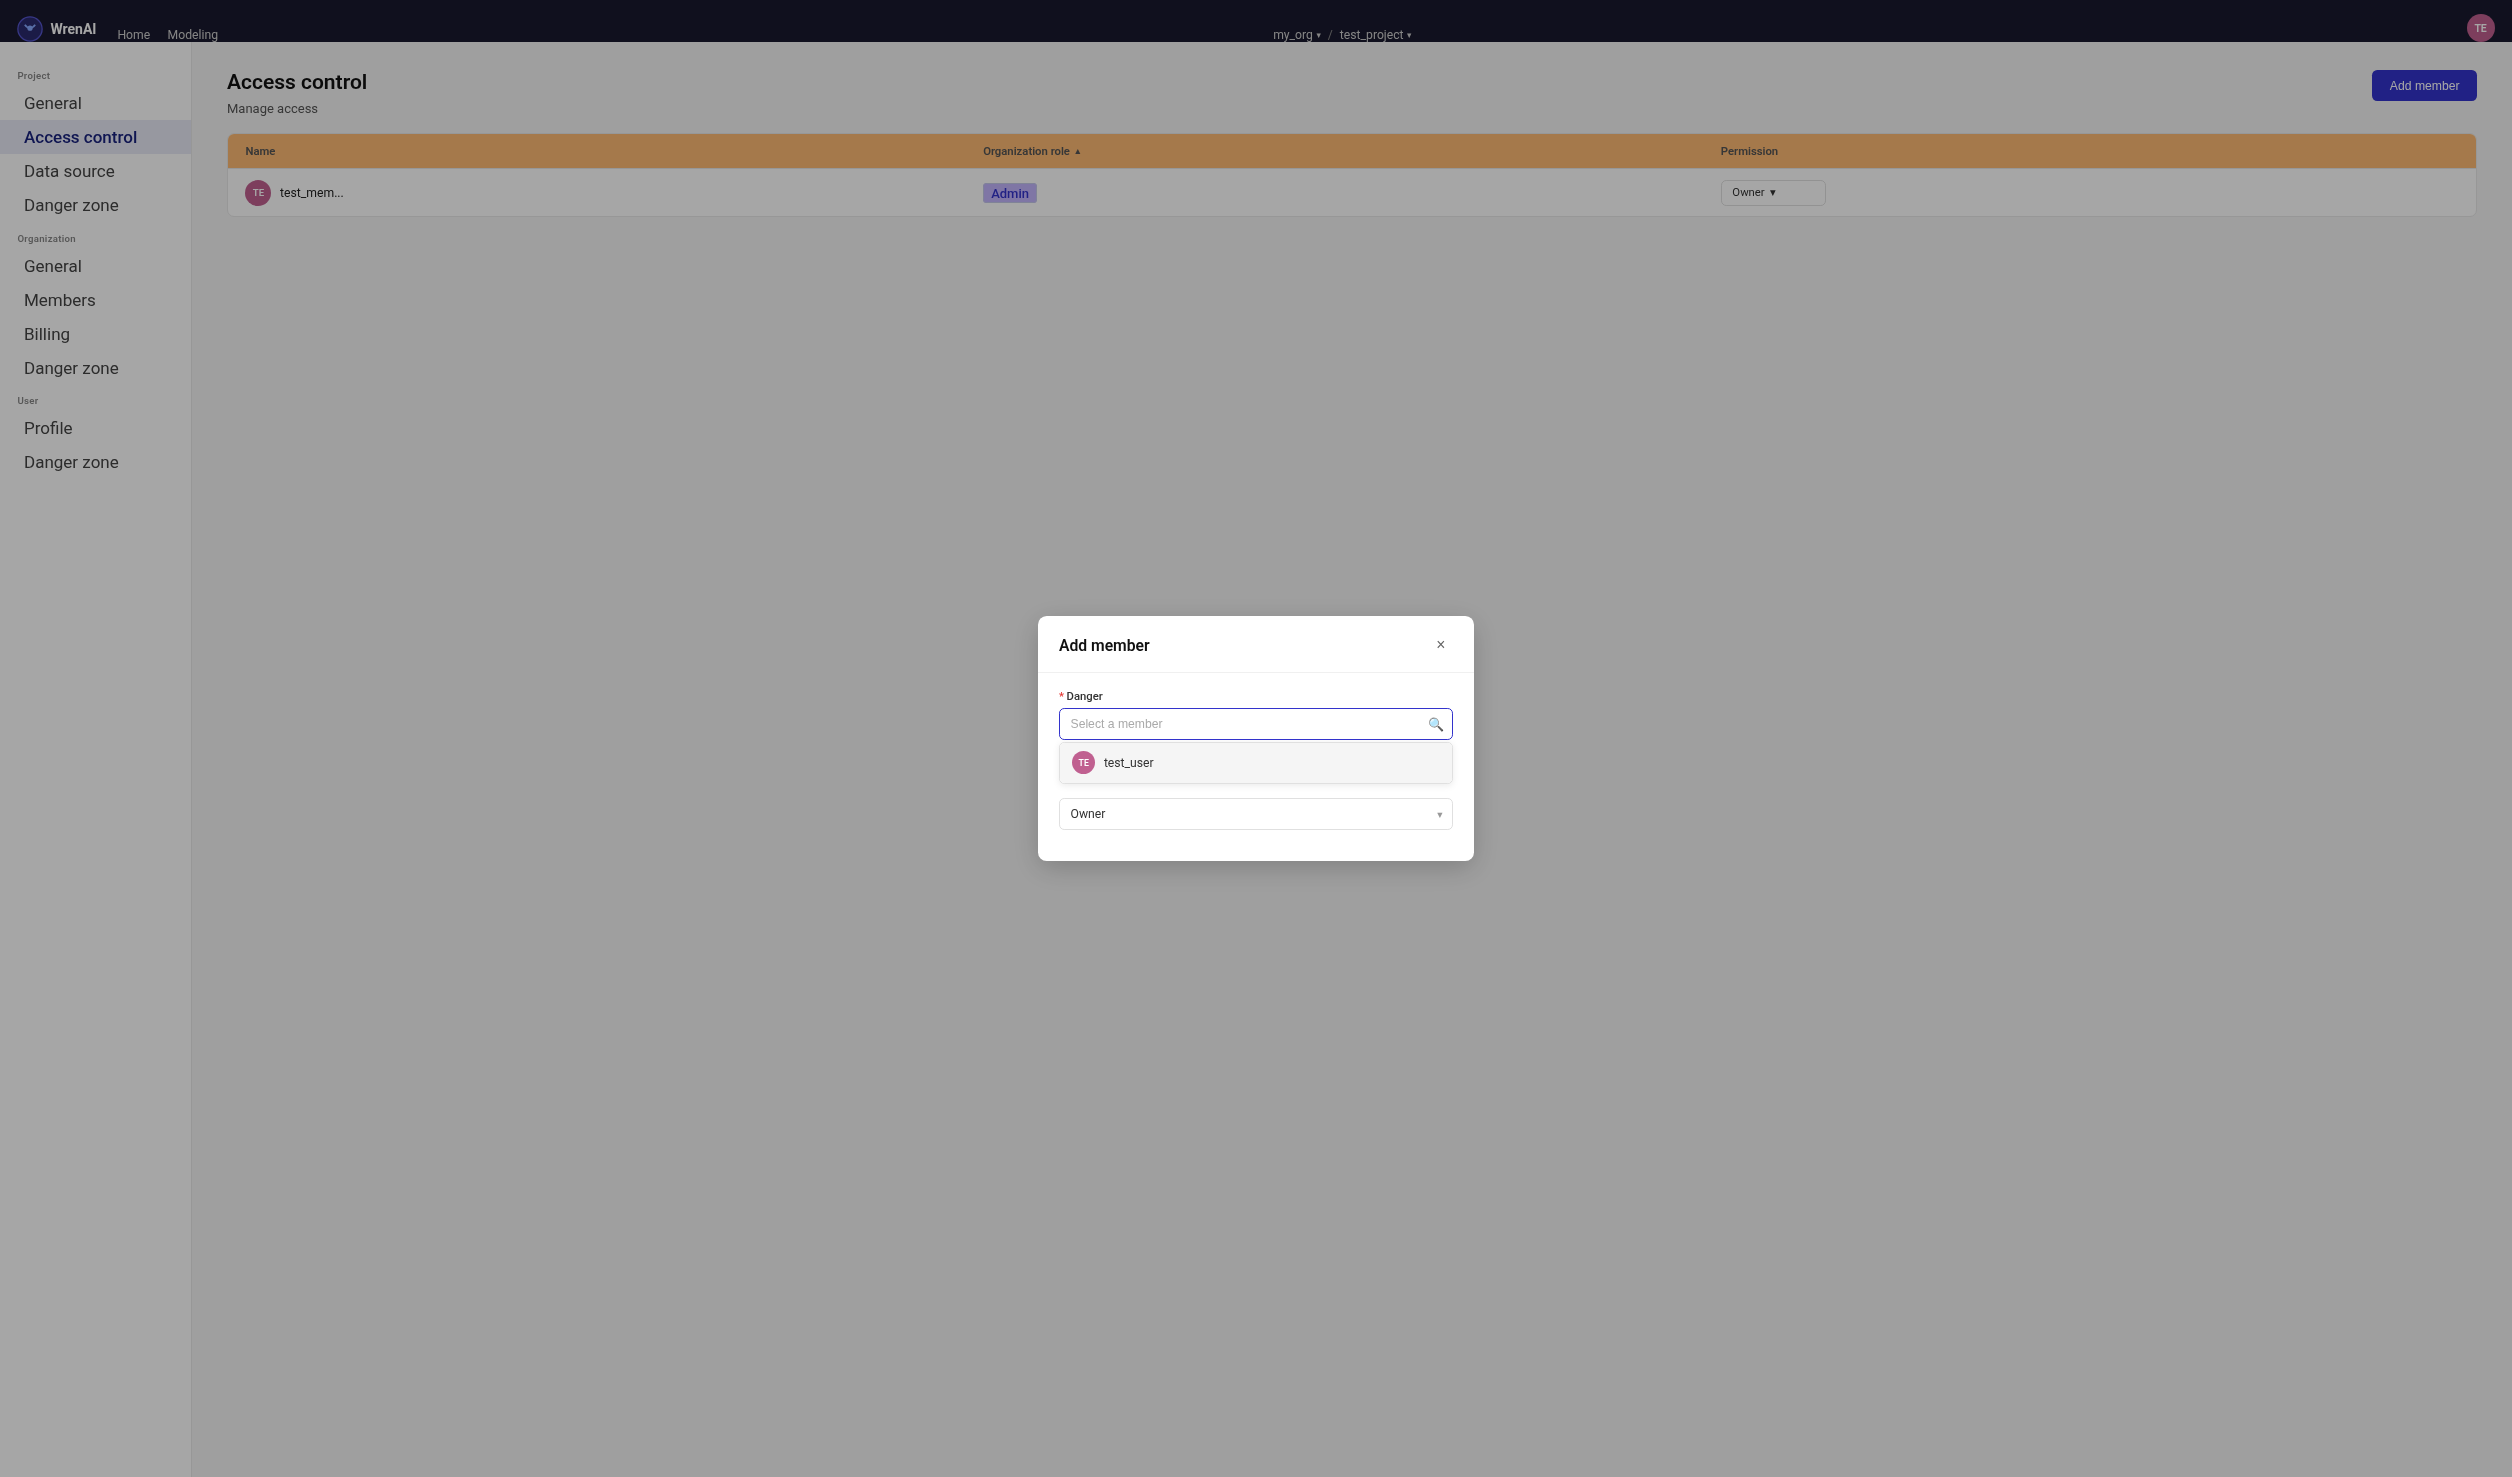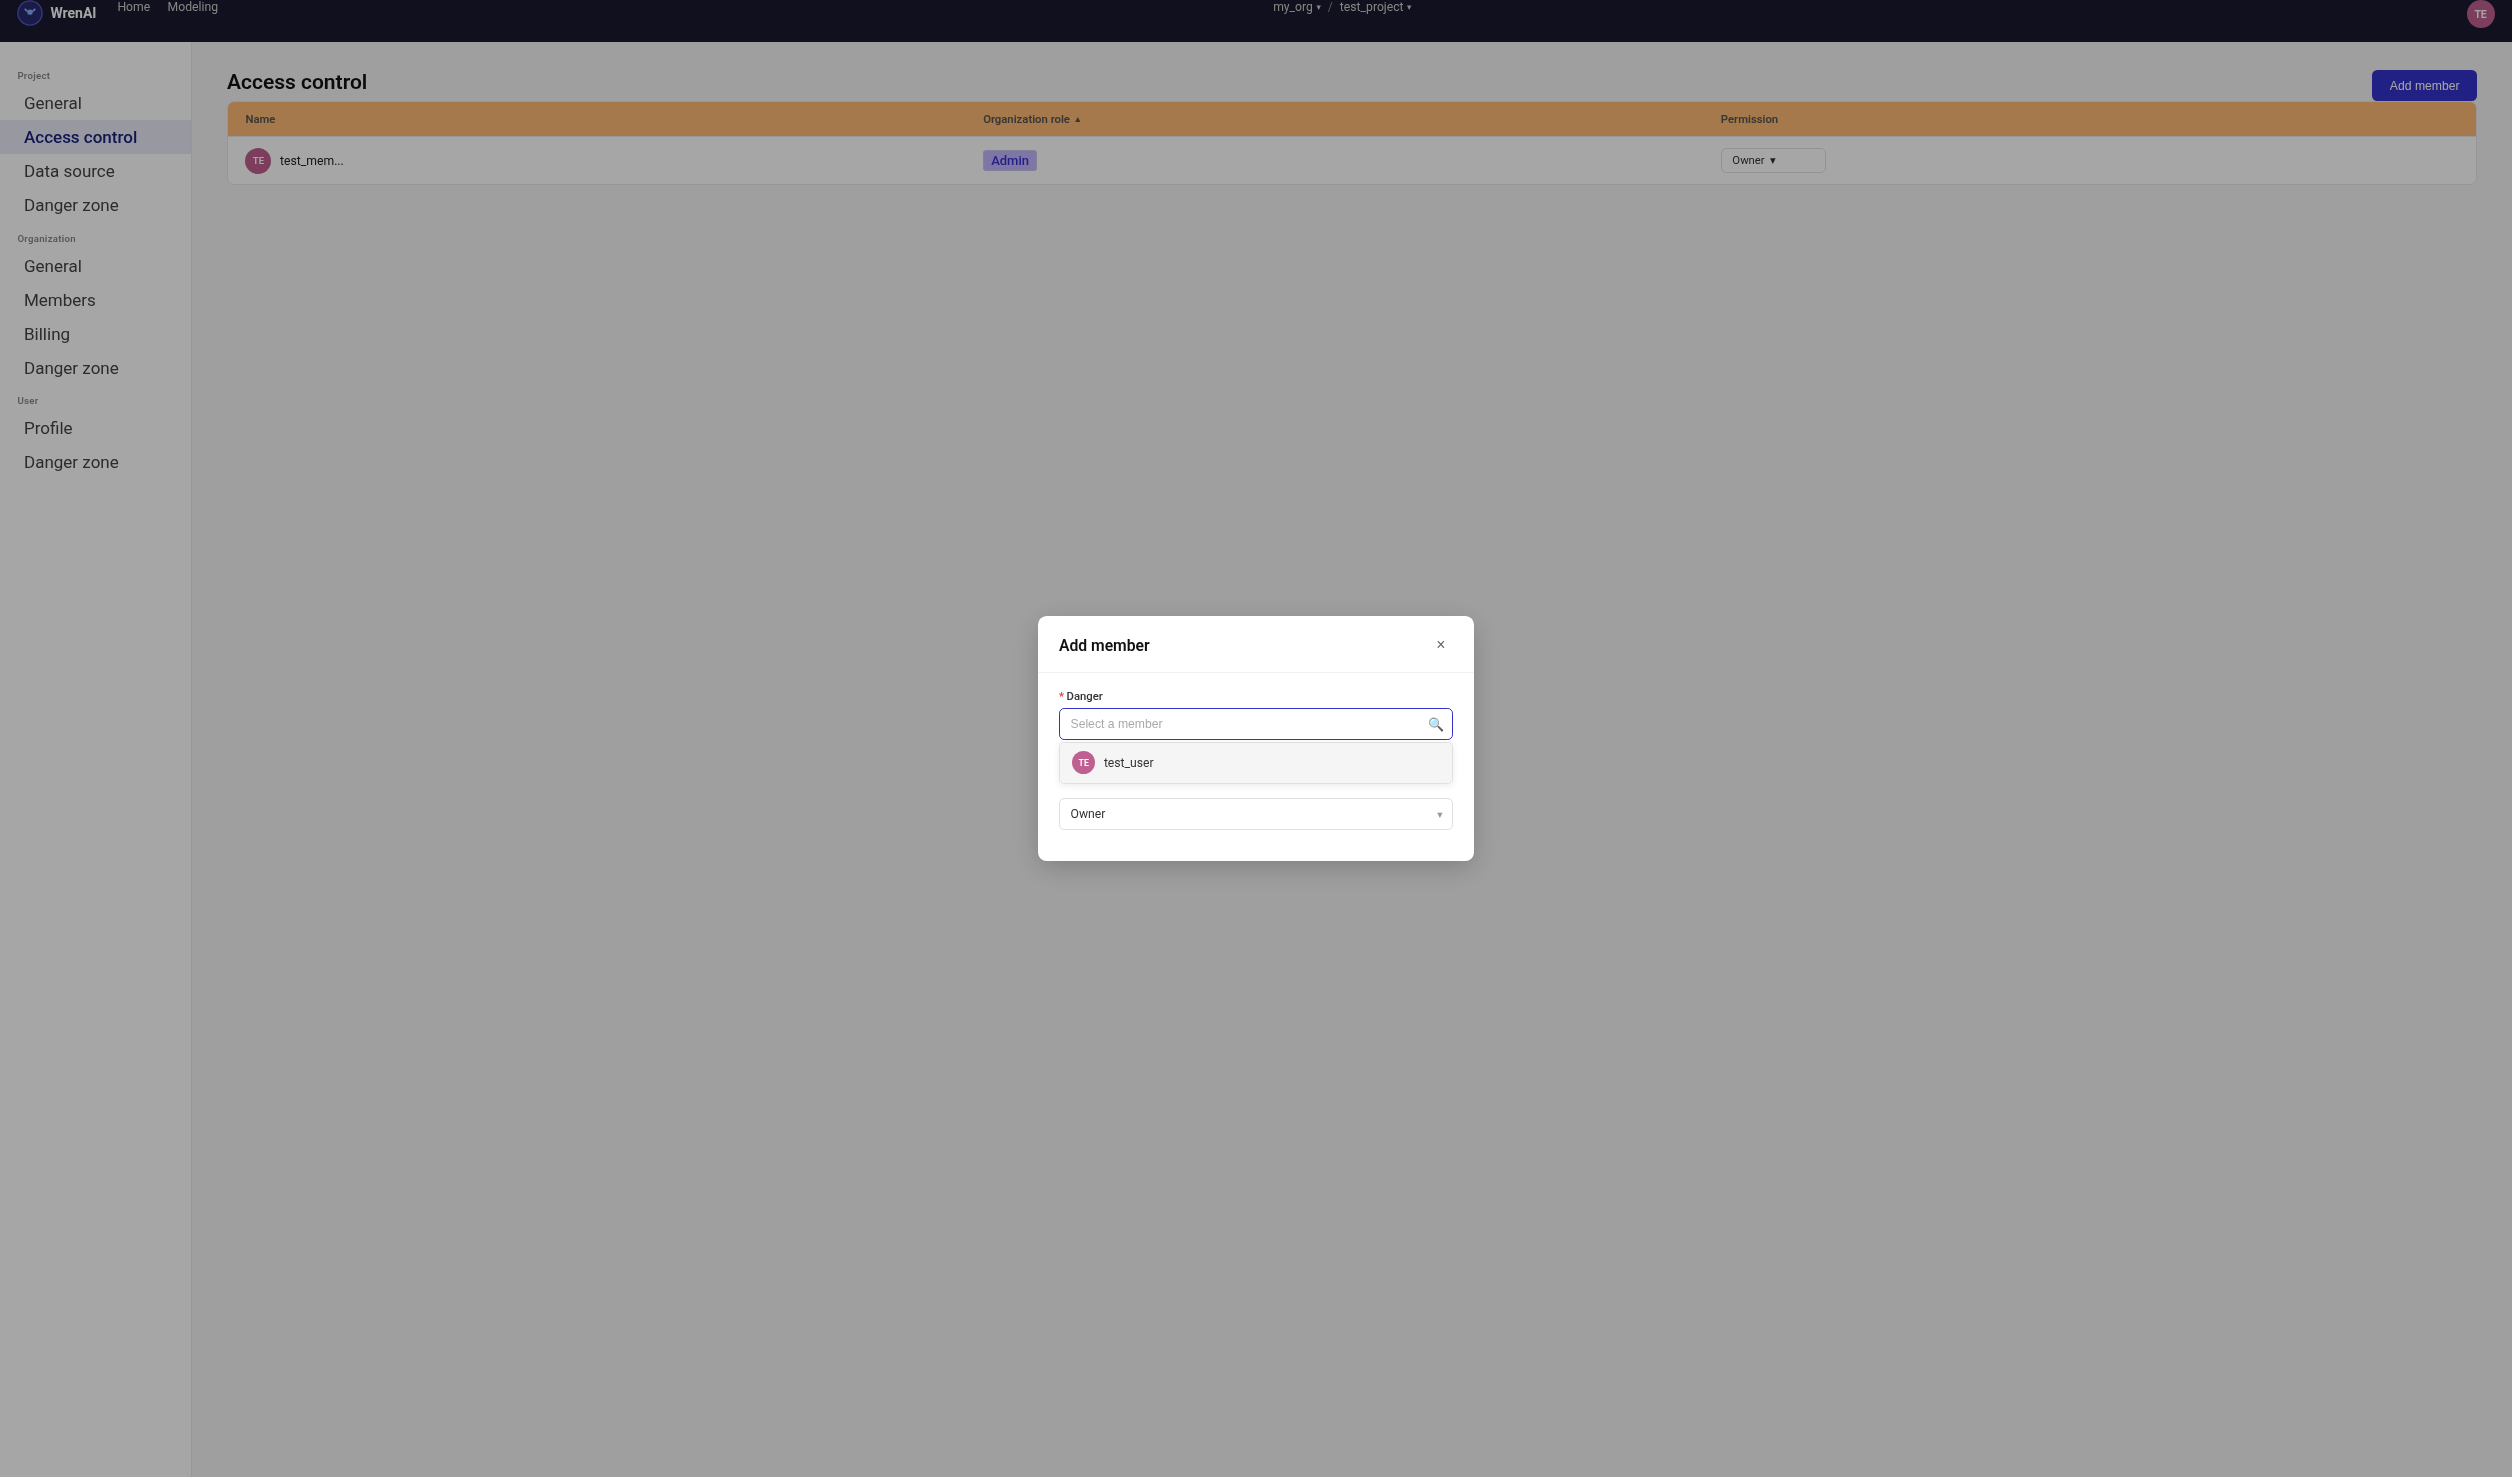--- a/index.html
+++ b/index.html
@@ -4,21 +4,21 @@
   <style>
     * { box-sizing: border-box; margin: 0; padding: 0; }
     body { font-family: -apple-system, BlinkMacSystemFont, 'Segoe UI', Roboto, sans-serif; background: #f5f5f5; color: #222; font-size: 12.2px; }
 
     
     .topnav {
       background: #1a1a2e;
       color: #fff;
       height: 42px;
       display: flex;
-      align-items: flex-start;
+      align-items: flex-end;
       padding: 0 17.4px;
       gap: 21px;
       position: relative;
     }
     .topnav-logo {
       display: flex;
       align-items: center;
       gap: 7px;
       font-weight: 700;
       font-size: 14px;
@@ -423,20 +423,21 @@
     <div class="sidebar-item">Billing</div>
     <div class="sidebar-item">Danger zone</div>
 
     <div class="sidebar-section-label">User</div>
     <div class="sidebar-item">Profile</div>
     <div class="sidebar-item">Danger zone</div>
   </aside>
 
   <main class="main">
     <h1 class="page-title">Access control</h1>
+    <div class="section-subtitle">Manage access</div>
     <button class="add-member-btn">Add member</button>
 
     <div class="table-container">
       <div class="table-header">
         <div>Name</div>
         <div class="col-org-role">
           <span>Organization role</span>
           <span class="sort-icon">▲</span>
         </div>
         <div>Permission</div>

